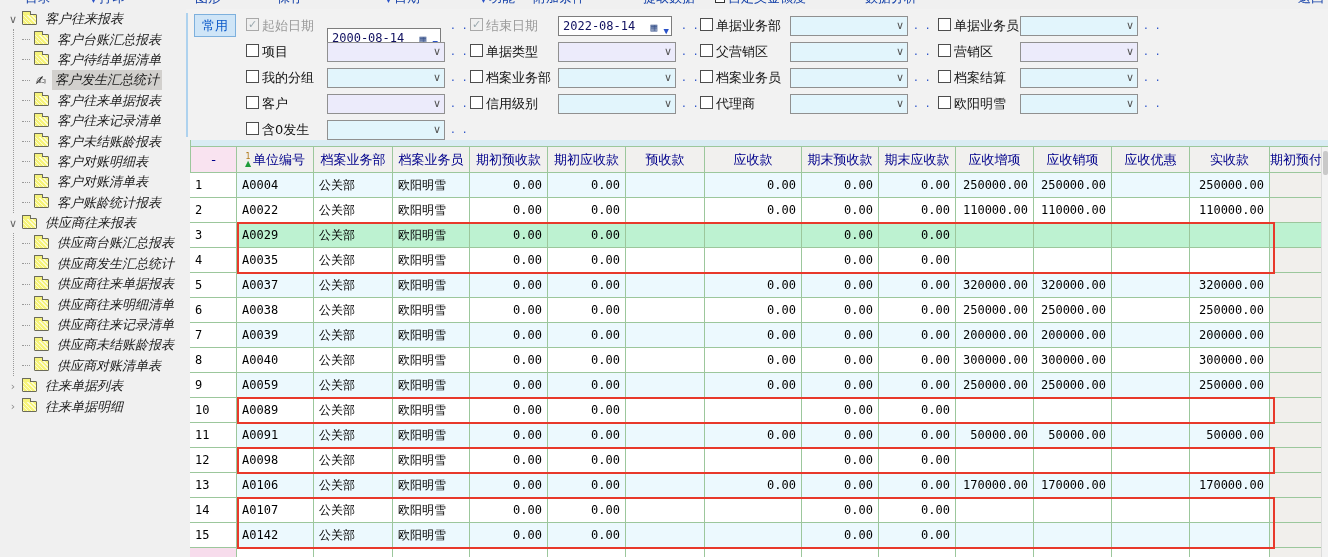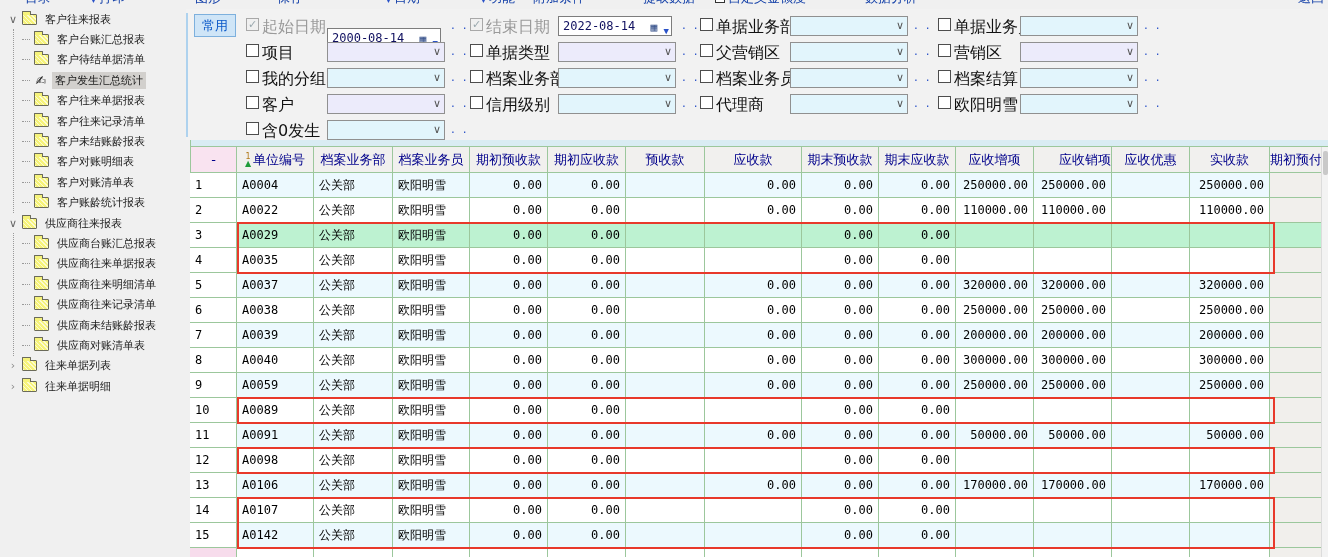--- a/index.html
+++ b/index.html
@@ -21,31 +21,31 @@
   .tree-row { height:20.4px; display:flex; align-items:center; white-space:nowrap; cursor:default; }
   .tree-group > .tree-row { padding-left:6px; }
   .chev { width:14px; font-size:11px; color:#666; text-align:center; flex:0 0 14px; }
   .chev.closed { color:#8a8a8a; }
   .folder { position:relative; flex:0 0 15px; width:15px; height:11px; background:#f6f37a; border:1px solid #6b6b5a; margin:0 5px 0 2px; border-radius:1px;
             background-image:repeating-linear-gradient(45deg, rgba(255,255,255,.65) 0 1px, transparent 1px 3px); }
   .folder::before { content:""; position:absolute; left:-1px; top:-4px; width:7px; height:3px; background:#f6f37a; border:1px solid #6b6b5a; border-bottom:none; border-radius:1px 1px 0 0;}
   .kids { margin-left:13px; border-left:1px dotted #9a9a9a; }
   .kids .tree-row { padding-left:8px; }
   .kids .tree-row::before { content:""; width:8px; border-top:1px dotted #9a9a9a; margin-right:2px; }
-  .tree-label { font-size:11px; color:#1a1a1a; padding:1px 3px; }
+  .tree-label { font-size:13px; color:#1a1a1a; padding:1px 3px;font-style:italic; }
   .tree-row.selected .tree-label { background:#d2d0cd; }
   .cursor-ico { flex:0 0 18px; font-size:13px; color:#222; margin-right:2px; text-align:center;}
   
   #filters { position:absolute; left:186px; top:9px; width:1142px; height:131px; background:#f2f2f2; }
   #filters::before { content:""; position:absolute; left:0; top:4px; width:2px; height:124px; background:#aed2ee; }
   #tab-common { position:absolute; left:8px; top:5px; width:42px; height:23px; background:#cfe5f7; border:1px solid #7db0dd;
       color:#0a58c8; font-size:13px; text-align:center; line-height:21px; cursor:pointer; }
   .f-check { position:absolute; width:13px; height:13px; border:1px solid #4d4d4d; background:#fff; }
   .f-check.disabled { border-color:#a8a8a8; background:#f0f0f0; color:#9aa8ae; font-size:11px; line-height:11px; text-align:center; }
-  .f-label { position:absolute; font-size:16px; color:#111; white-space:nowrap; }
+  .f-label { position:absolute; font-size:13px; color:#111; white-space:nowrap; }
   .f-label.disabled { color:#9a9a9a; }
   .f-select { position:absolute; width:118px; height:20px; border:1px solid #909090; background:#e2f5fc; }
   .f-select.lavender { background:#ecebfb; }
   .f-arrow { position:absolute; right:3px; top:2px; color:#555; font-size:11px; }
   .f-date { position:absolute; width:114px; height:20px; border:1px solid #7d7d7d; background:#fff;
       font-family:"DejaVu Sans Mono", monospace; font-size:12px; color:#101060; line-height:18px; padding-left:4px; }
   .cal-ico { position:absolute; right:14px; top:2px; font-size:11px; color:#35508a; }
   .f-date .f-arrow { color:#2a52c8; font-size:9px; top:5px; right:2px;}
   .dots { position:absolute; color:#2a52c8; font-size:12px; letter-spacing:2px; cursor:pointer; }
   
@@ -143,20 +143,24 @@
         <span class="folder"></span>
         <span class="tree-label">供应商往来报表</span>
       </div>
       <div class="kids">
         <div class="tree-row">
           <span class="folder"></span>
           <span class="tree-label">供应商台账汇总报表</span>
         </div>
         <div class="tree-row">
           <span class="folder"></span>
+          <span class="tree-label">供应商发生汇总统计</span>
+        </div>
+        <div class="tree-row">
+          <span class="folder"></span>
           <span class="tree-label">供应商往来单据报表</span>
         </div>
         <div class="tree-row">
           <span class="folder"></span>
           <span class="tree-label">供应商往来明细清单</span>
         </div>
         <div class="tree-row">
           <span class="folder"></span>
           <span class="tree-label">供应商往来记录清单</span>
         </div>
@@ -295,21 +299,21 @@
       <div class="g-cell" style="width: 77px; flex: 0 0 77px;"><span class="sort-ico"><span class="one">1</span><span class="tri">▲</span></span>单位编号</div>
       <div class="g-cell" style="width: 79px; flex: 0 0 79px;">档案业务部</div>
       <div class="g-cell" style="width: 77px; flex: 0 0 77px;">档案业务员</div>
       <div class="g-cell" style="width: 78px; flex: 0 0 78px;">期初预收款</div>
       <div class="g-cell" style="width: 78px; flex: 0 0 78px;">期初应收款</div>
       <div class="g-cell" style="width: 79px; flex: 0 0 79px;">预收款</div>
       <div class="g-cell" style="width: 97px; flex: 0 0 97px;">应收款</div>
       <div class="g-cell" style="width: 77px; flex: 0 0 77px;">期末预收款</div>
       <div class="g-cell" style="width: 77px; flex: 0 0 77px;">期末应收款</div>
       <div class="g-cell" style="width: 78px; flex: 0 0 78px;">应收增项</div>
-      <div class="g-cell" style="width: 78px; flex: 0 0 78px; text-align: right;">应收销项</div>
+      <div class="g-cell" style="width: 78px; flex: 0 0 78px;">应收销项</div>
       <div class="g-cell" style="width: 78px; flex: 0 0 78px;">应收优惠</div>
       <div class="g-cell" style="width: 80px; flex: 0 0 80px;">实收款</div>
       <div class="g-cell" style="width: 58px; flex: 0 0 58px; background: rgb(241, 240, 238);">期初预付款</div>
     </div>
     <div class="g-row g-body odd">
       <div class="g-cell txt" style="width: 47px; flex: 0 0 47px;">1</div>
       <div class="g-cell txt" style="width: 77px; flex: 0 0 77px;">A0004</div>
       <div class="g-cell txt" style="width: 79px; flex: 0 0 79px;">公关部</div>
       <div class="g-cell txt" style="width: 77px; flex: 0 0 77px;">欧阳明雪</div>
       <div class="g-cell num" style="width: 78px; flex: 0 0 78px;">0.00</div>

